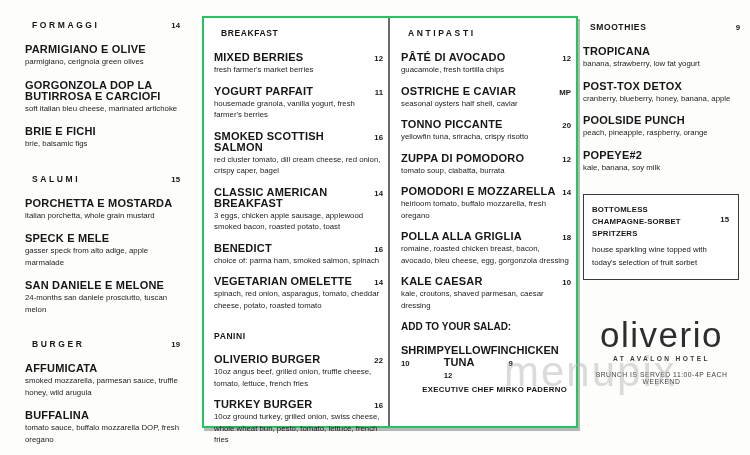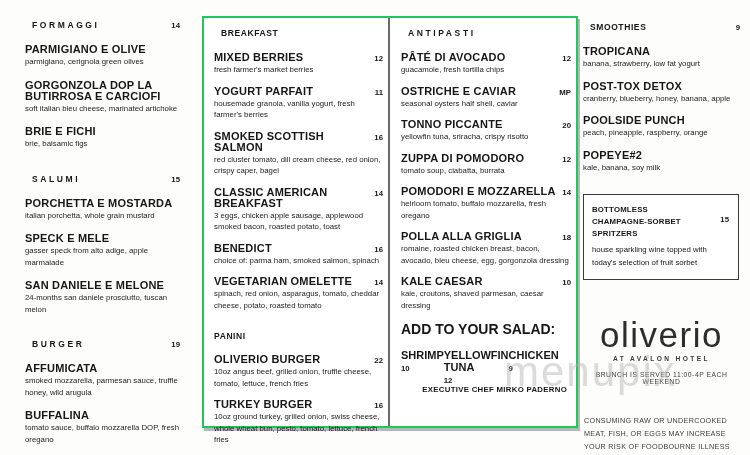--- a/index.html
+++ b/index.html
@@ -21,21 +21,21 @@
   #col-left .mi{margin-bottom:12px;}
   
   #panel-box{position:absolute;left:202px;top:16px;width:372px;height:408px;
              border:2px solid #22c55e;background:#fff;
              box-shadow:2px 3px 0 rgba(125,125,125,0.55);}
   #panel-divider{position:absolute;left:184px;top:0;bottom:0;width:2px;background:#6a6a6a;}
   .bp-col{position:absolute;left:0;top:0;bottom:0;width:184px;padding:10px 5px 0 10px;box-sizing:border-box;}
   .ap-col{position:absolute;left:186px;right:0;top:0;bottom:0;padding:10px 5px 0 11px;box-sizing:border-box;}
   .subsec-hdr{font-weight:bold;font-size:8.5px;letter-spacing:0.6px;margin:20px 0 13px 0;}
   
-  .salad-label{font-weight:bold;font-size:14px;margin-top:3px;}
+  .salad-label{font-weight:bold;font-size:10px;margin-top:3px;}
   .salad-row{display:flex;justify-content:space-between;margin-top:12px;padding-right:14px;}
   .salad-opt .so-name{font-weight:bold;font-size:11px;}
   .salad-opt .so-price{font-weight:bold;font-size:7.8px;margin-top:3px;}
   .chef-note{position:absolute;right:9px;bottom:32px;font-weight:bold;font-size:7.8px;letter-spacing:0.3px;}
   
   #col-right{position:absolute;left:583px;top:22px;width:157px;}
   #smoothies .mi{margin-bottom:11px;}
   #spritzer-box{position:absolute;top:172px;left:0;width:156px;box-sizing:border-box;
                 border:1.5px solid #3a3a3a;padding:9px 8px 10px 8px;background:#fff;}
   .sb-title{font-weight:bold;font-size:7.8px;line-height:12px;width:104px;letter-spacing:0.2px;}
@@ -295,18 +295,17 @@
       <div class="sb-price">15</div>
       <div class="sb-desc">house sparkling wine topped with today's selection of fruit sorbet</div>
     </div>
 
     <div id="logo-block">
       <div class="logo-text">oliverio</div>
       <div class="logo-sub">AT AVALON HOTEL</div>
       <div class="brunch-note">BRUNCH IS SERVED 11:00-4P EACH WEEKEND</div>
     </div>
 
-    <div id="disclaimer">CONSUMING RAW OR UNDERCOOKED MEAT, FISH, OR EGGS MAY INCREASE YOUR RISK OF FOODBOURNE ILLNESS</div>
   </div>
 
   <div id="watermark">menupix</div>
 
 </div>
 
 </body></html>

